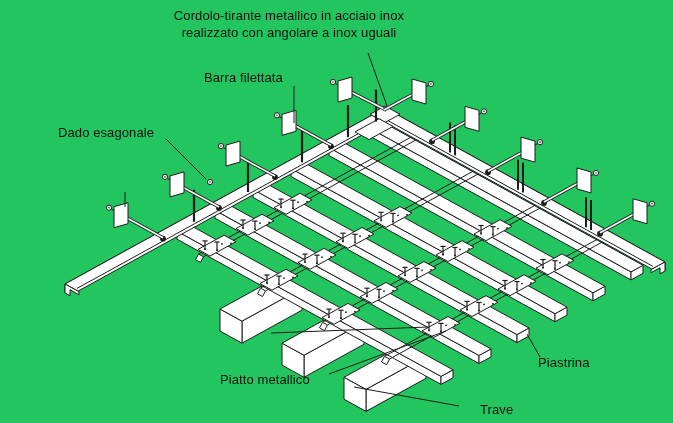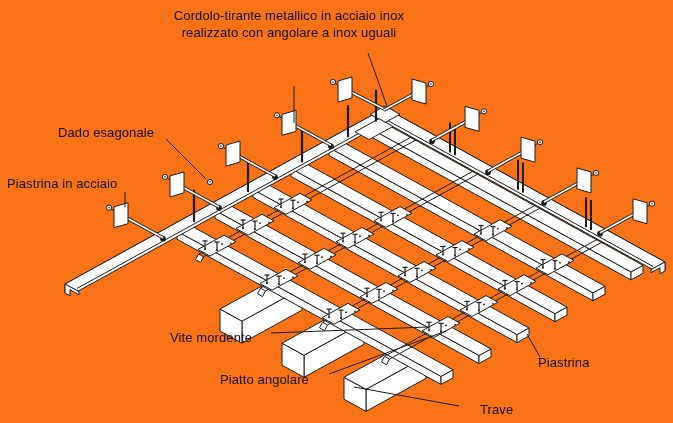--- a/index.html
+++ b/index.html
@@ -1,17 +1,17 @@
 <!DOCTYPE html>
 <html><head>
 <meta charset="utf-8">
 <style>
   html,body{margin:0;padding:0;background:#ffffff;}
   #stage{
-    position:relative;width:673px;height:423px;background:#f97316;
+    position:relative;width:673px;height:423px;background:#22c55e;
     font-family:"Liberation Sans","DejaVu Sans",sans-serif;overflow:hidden;
   }
   #scene{position:absolute;left:0;top:0;}
   .lbl{
     position:absolute;font-size:13px;line-height:17px;color:#111;
     white-space:nowrap;letter-spacing:0.1px;
   }
   .lbl.title{white-space:normal;text-align:center;width:342px;}
 </style>
 </head>
@@ -300,19 +300,18 @@
       <line x1="271" y1="333" x2="428" y2="327" stroke="#1c1c1c" stroke-width="1" stroke-linecap="butt"></line>
       <line x1="329" y1="374" x2="446" y2="331" stroke="#1c1c1c" stroke-width="1" stroke-linecap="butt"></line>
       <line x1="540" y1="357" x2="527" y2="334" stroke="#1c1c1c" stroke-width="1" stroke-linecap="butt"></line>
       <line x1="459" y1="406" x2="354" y2="387" stroke="#1c1c1c" stroke-width="1" stroke-linecap="butt"></line>
     </svg>
 
   <div class="lbl title" style="left:118px;top:7px;">
     <div>Cordolo-tirante metallico in acciaio inox</div>
     <div>realizzato con angolare a inox uguali</div>
   </div>
+  <div class="lbl" style="left:204px;top:69px;">Barra filettata</div>
   <div class="lbl" style="left:58px;top:124px;">Dado esagonale</div>
-  <div class="lbl" style="left:7px;top:175px;">Piastrina in acciaio</div>
-  <div class="lbl" style="left:170px;top:329px;">Vite mordente</div>
-  <div class="lbl" style="left:220px;top:371px;">Piatto angolare</div>
+  <div class="lbl" style="left:220px;top:371px;">Piatto metallico</div>
   <div class="lbl" style="left:538px;top:354px;">Piastrina</div>
   <div class="lbl" style="left:460px;top:401px;margin-left:20px;">Trave</div>
 </div>
 
 </body></html>

